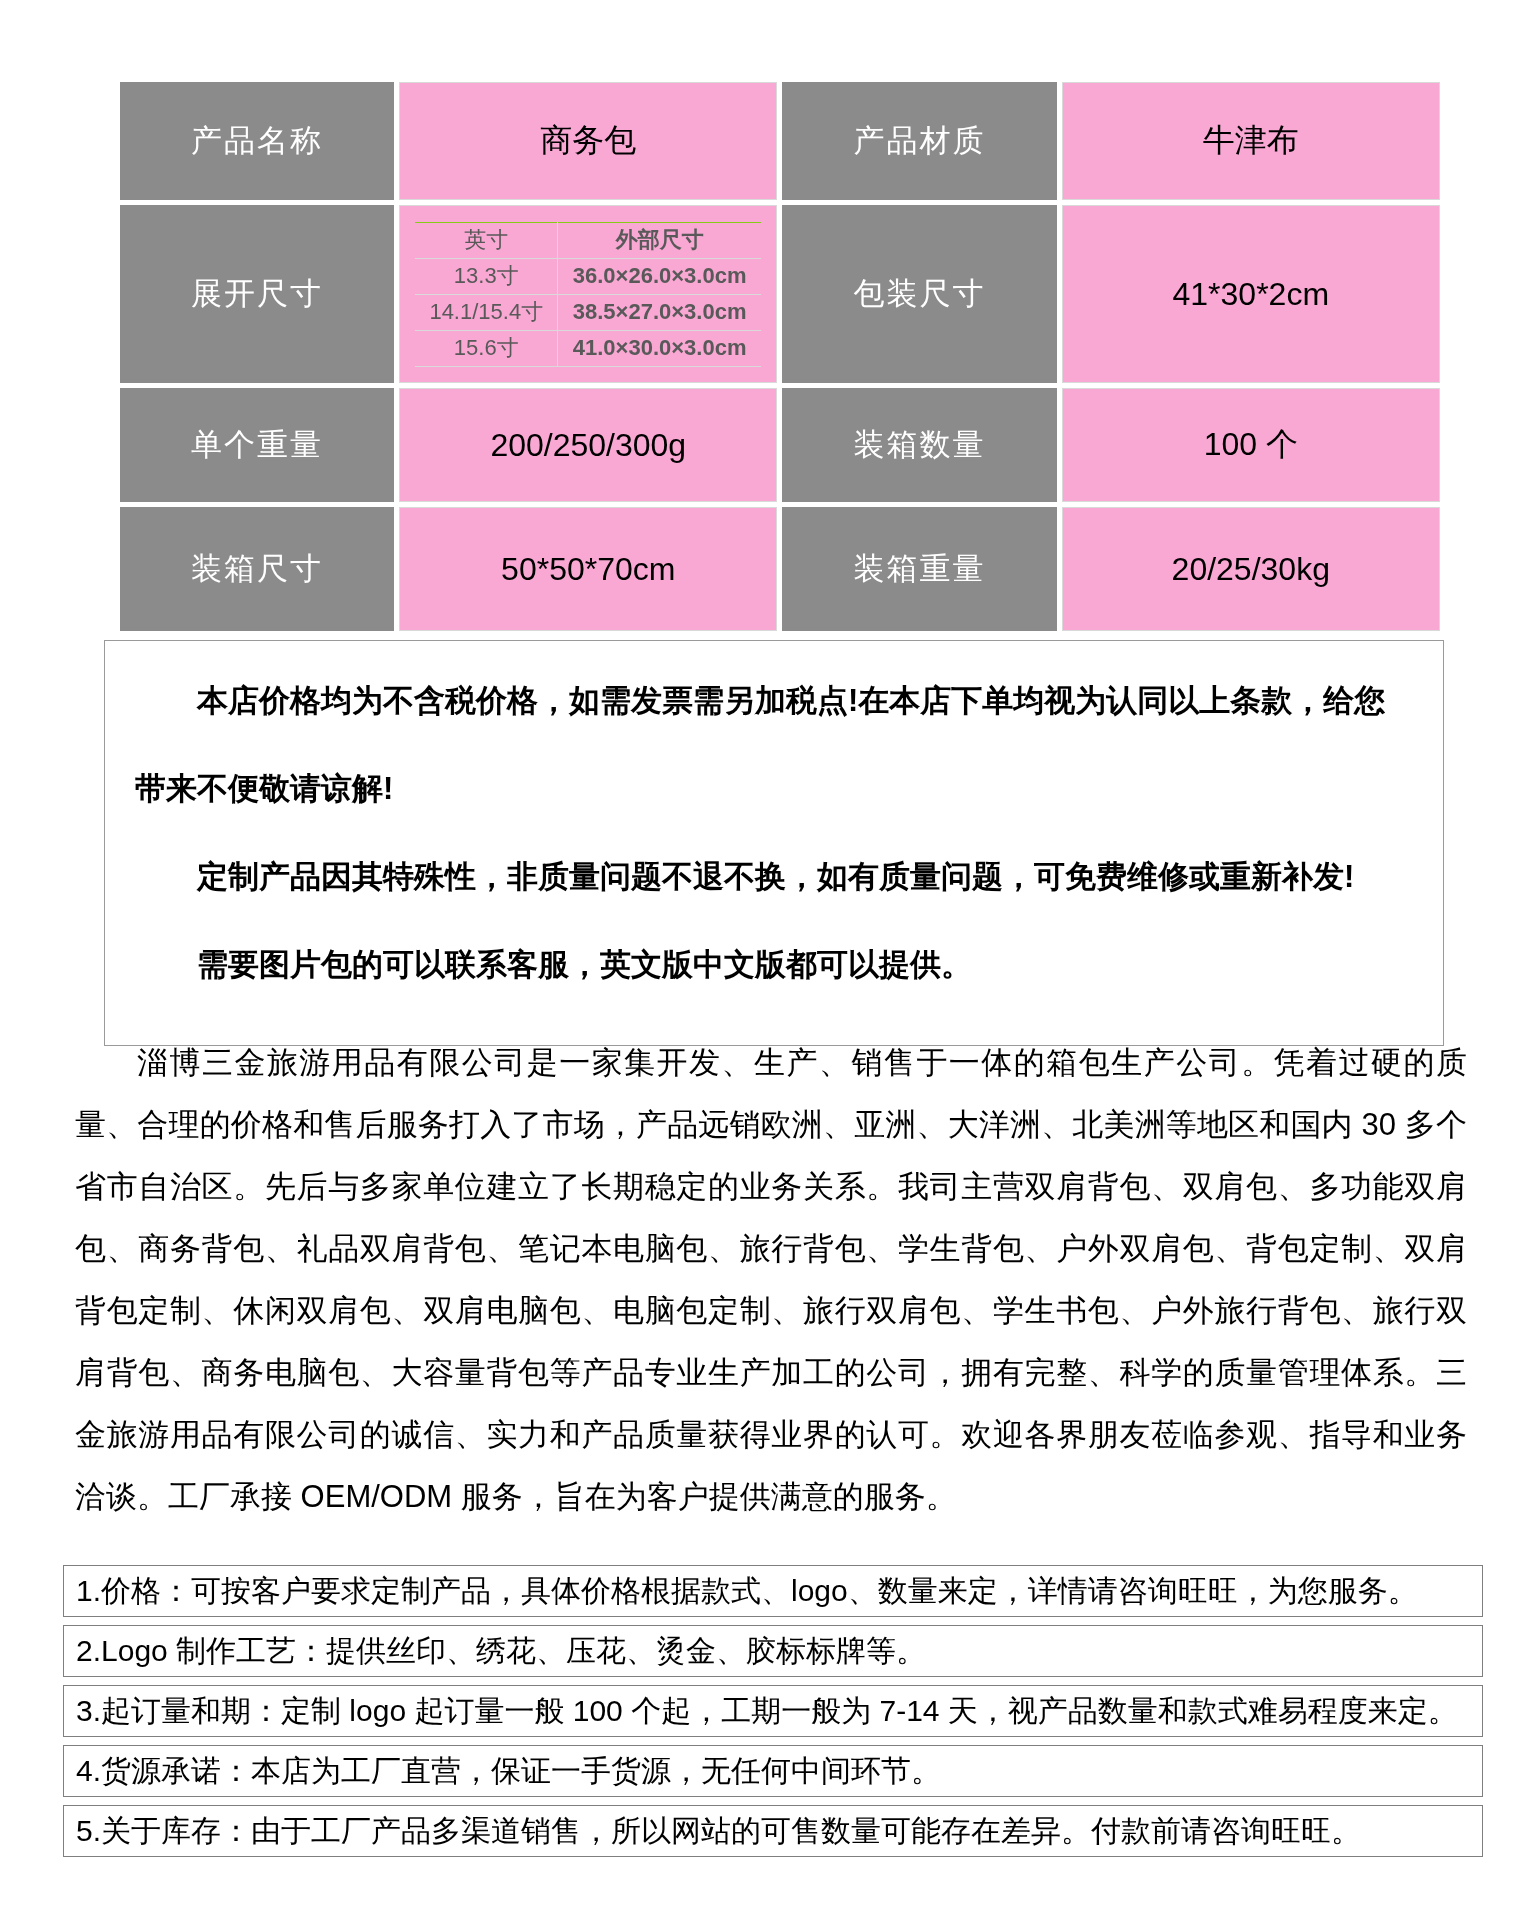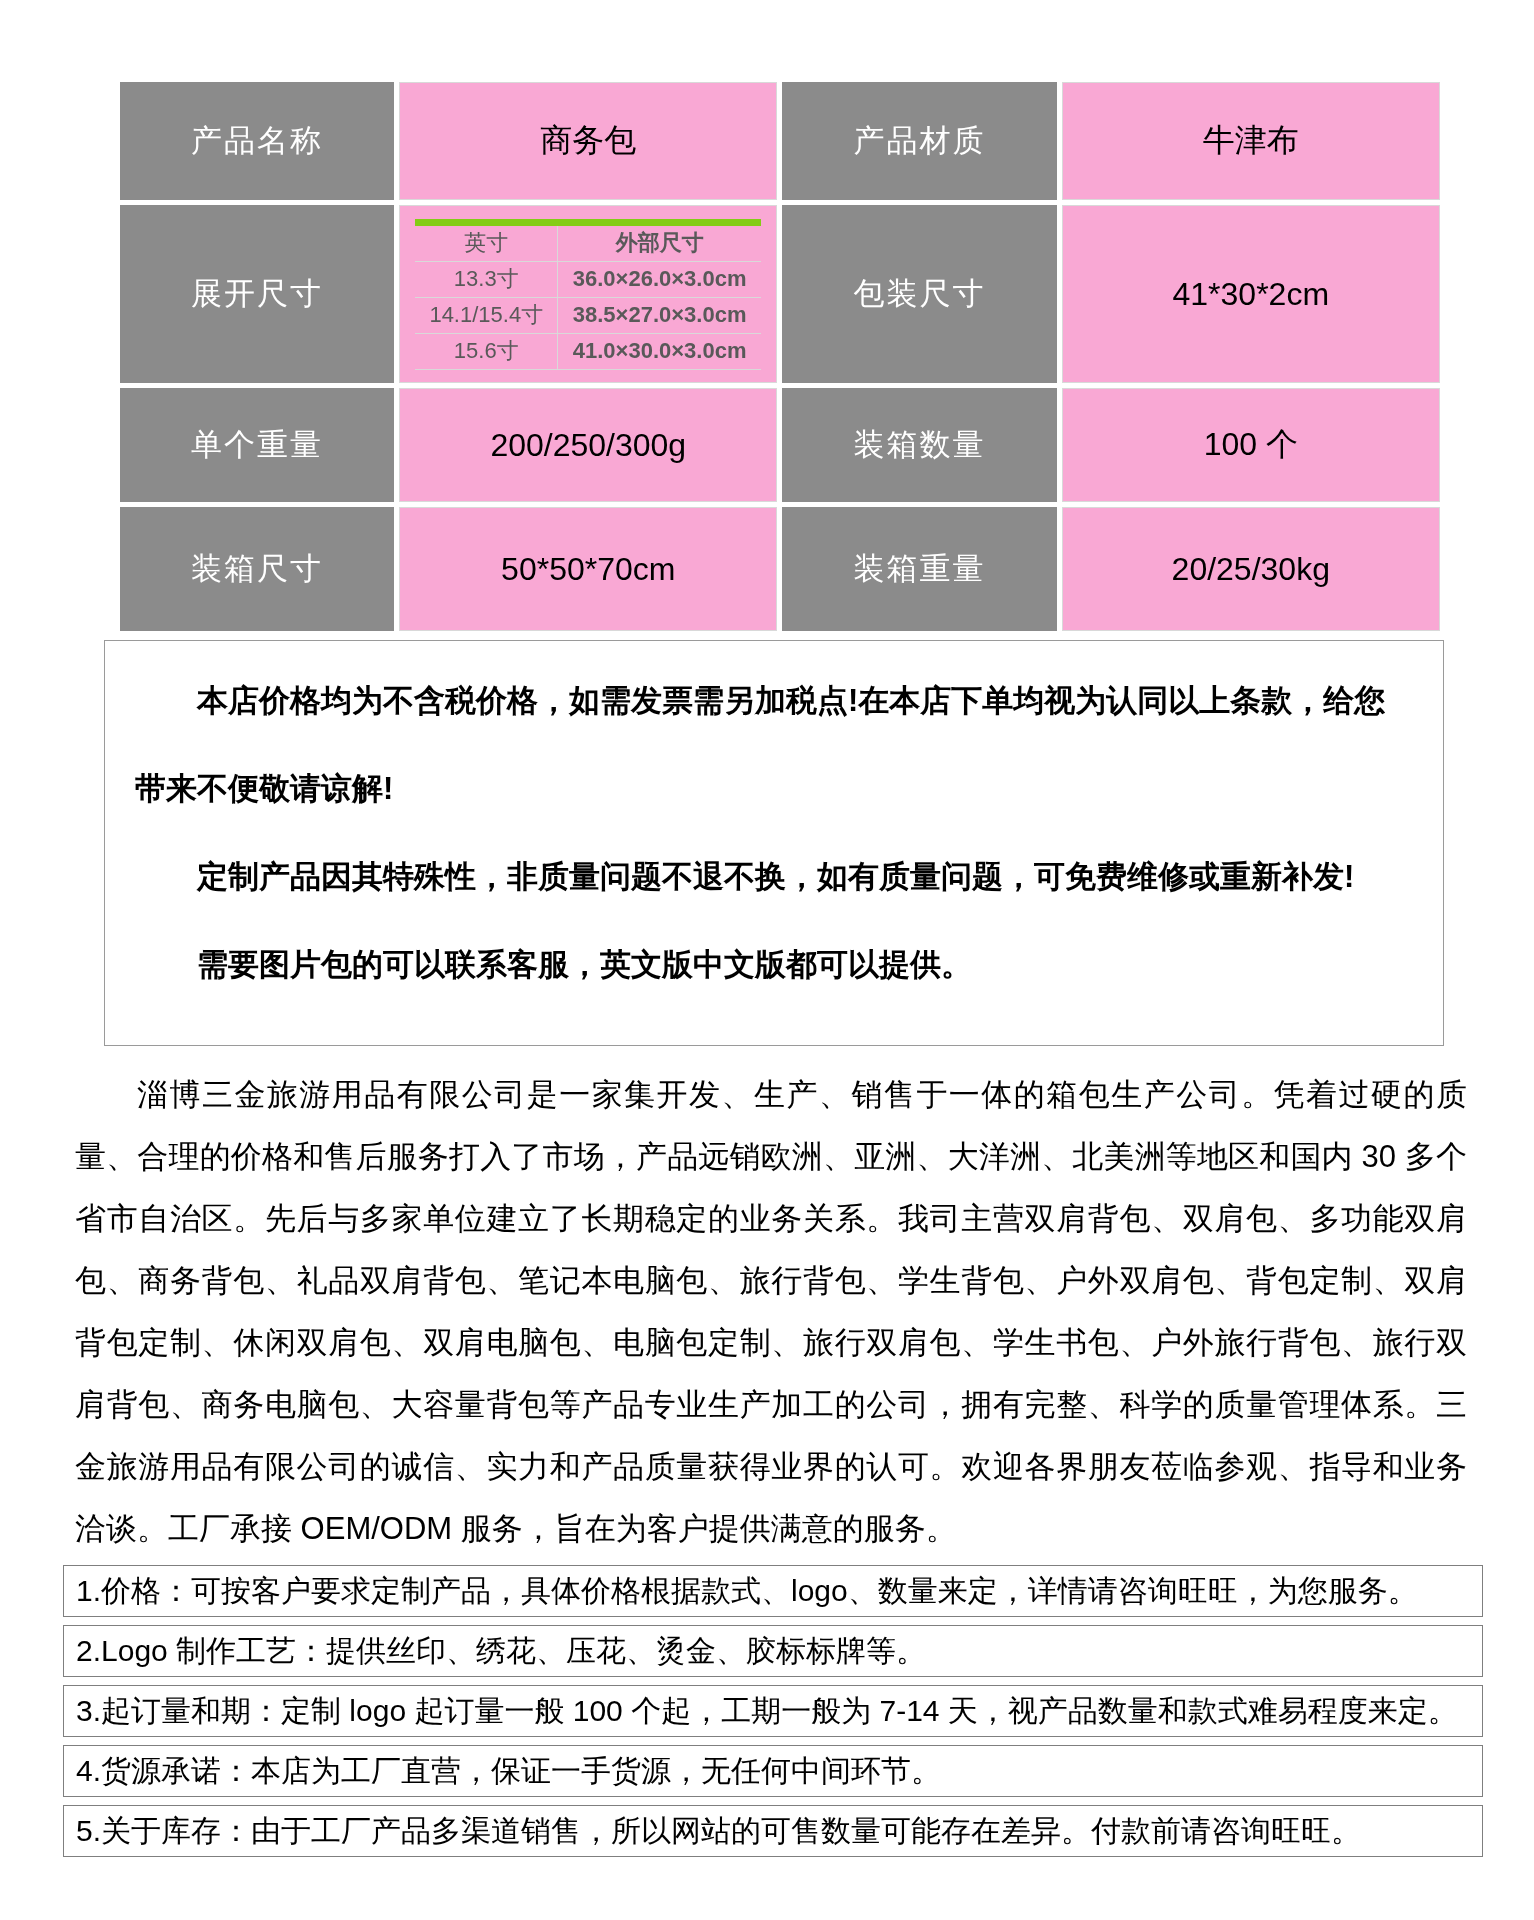--- a/index.html
+++ b/index.html
@@ -52,21 +52,21 @@
     font-size: 22px;
     color: #595959;
   }
   table.size-sub td {
     height: 35px;
     padding: 0 14px;
     border-bottom: 1px solid #d9d9d9;
     text-align: center;
     vertical-align: middle;
   }
-  table.size-sub tr:first-child td { border-top: 7px solid #84cc16; }
+  table.size-sub tr:first-child td { border-top: 1px solid #84cc16; }
   table.size-sub td.c1 { border-right: 1px solid #d9d9d9; min-width: 100px; }
   table.size-sub td.c2 { min-width: 175px; font-weight: bold; }
 
   
   .notice {
     position: absolute;
     left: 104px;
     top: 640px;
     width: 1340px;
     height: 406px;
@@ -77,21 +77,21 @@
     line-height: 88px;
     color: #000000;
     font-weight: bold;
   }
   .notice p { margin: 0; text-indent: 2em; }
 
   
   .intro {
     position: absolute;
     left: 75px;
-    top: 1064px;
+    top: 1032px;
     width: 1392px;
     font-size: 31px;
     line-height: 62px;
     text-align: justify;
     text-indent: 2em;
     color: #000000;
   }
 
   
   .terms {

